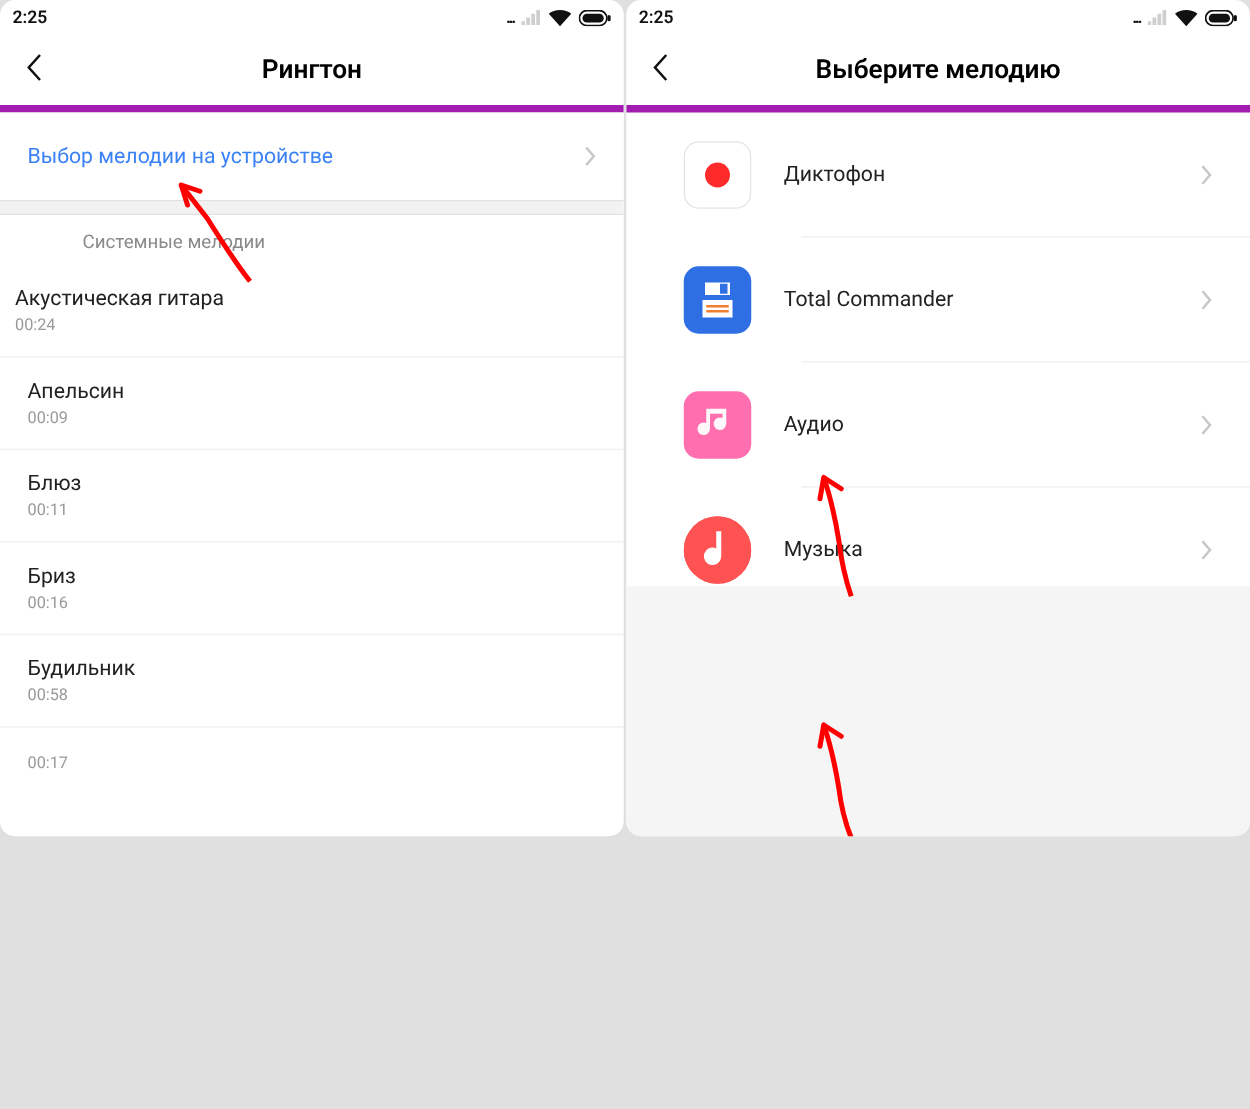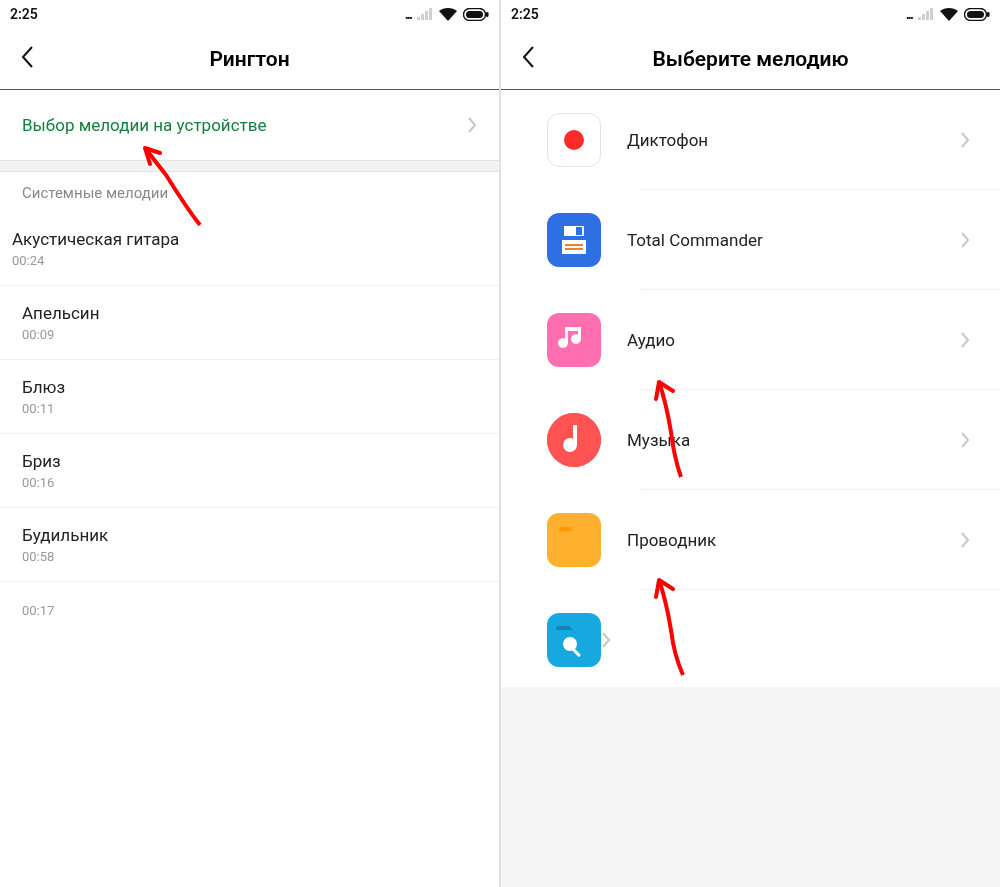--- a/index.html
+++ b/index.html
@@ -6,46 +6,46 @@
   body {
     font-family: -apple-system, BlinkMacSystemFont, "Segoe UI", Roboto, Helvetica, Arial, sans-serif;
     background: #e0e0e0;
     width: 1000px;
     height: 887px;
     display: flex;
     gap: 2px;
   }
   .phone {
     width: 499px;
-    height: 887px;
+    height: 669px;
     background: #fff;
     position: relative;
     overflow: hidden;
-    border-radius: 1px;
+    border-radius: 12px;
   }
   .status-bar {
     height: 28px;
     display: flex;
     align-items: center;
     justify-content: space-between;
     padding: 0 10px;
     font-size: 14px;
     font-weight: 600;
     color: #111;
   }
   .status-left { display: flex; align-items: center; gap: 4px; }
   .status-right { display: flex; align-items: center; gap: 6px; }
   .status-right .dots { letter-spacing: -2px; font-weight: bold; }
   .status-right svg { display: block; }
   .app-header {
     height: 62px;
     display: flex;
     align-items: center;
     position: relative;
-    border-bottom: 1px solid #a21caf;
+    border-bottom: 6px solid #a21caf;
     justify-content: flex-end;
   }
   .back-btn {
     position: absolute;
     left: 20px;
     top: 50%;
     transform: translateY(-50%);
   }
   .header-title {
     flex: 1;
@@ -56,31 +56,32 @@
   }
   .top-row {
     height: 70px;
     display: flex;
     align-items: center;
     padding: 0 22px;
     justify-content: space-between;
     background: #fff;
     position: relative;
   }
-  .top-row-label { font-size: 17px; color: #15803d; }
+  .top-row-label { font-size: 17px; color: #3b82f6; }
   .section-gap {
     height: 12px;
     background: #f2f2f2;
     border-top: 1px solid #e2e2e2;
     border-bottom: 1px solid #e2e2e2;
   }
   .section-header {
     padding: 12px 22px 10px;
     font-size: 15px;
     color: #8a8a8a;
+    margin-left: 44px;
   }
   .song-row {
     padding: 17px 22px;
     border-top: 1px solid #f0f0f0;
   }
   .song-row:first-of-type { border-top: none; padding-left: 12px; }
   .song-name { font-size: 17px; color: #222; }
   .song-duration { font-size: 13px; color: #999; margin-top: 4px; }
   .chevron { color: #bfbfbf; }
   .chevron svg { display: block; }

